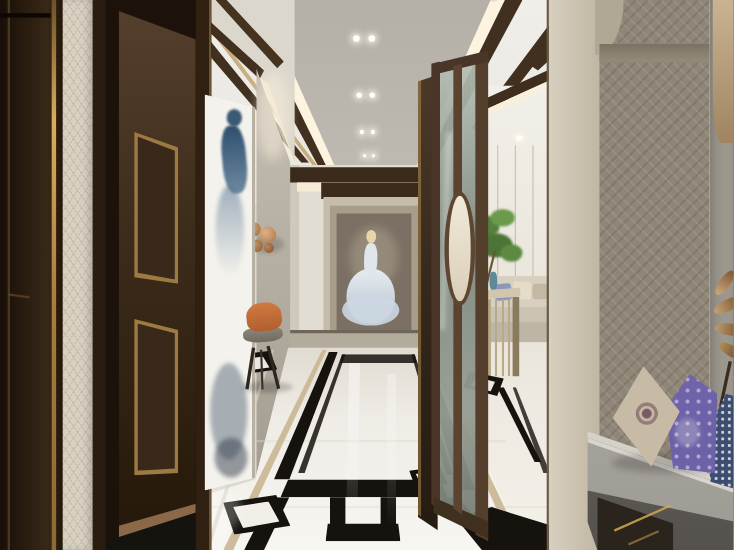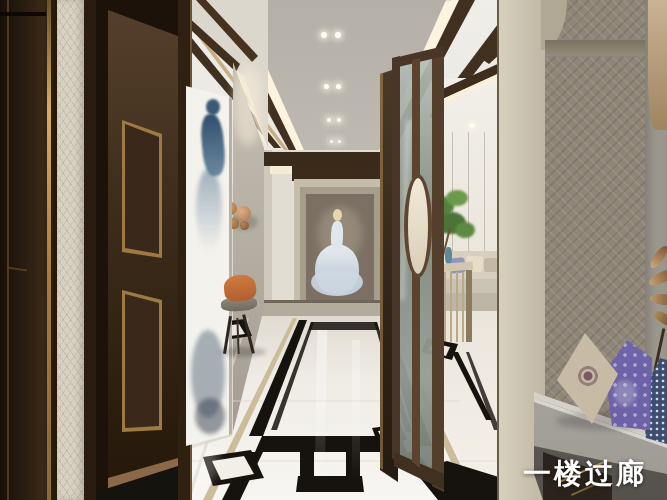--- a/index.html
+++ b/index.html
@@ -276,14 +276,13 @@
   <div class="el" style="left:220px;top:347px;width:46px;height:10px;border-radius:50%;
               background:rgba(0,0,0,.2);filter:blur(2px);"></div>
   <div class="el" style="left:226px;top:316px;width:3px;height:38px;background:#2e2620;transform:rotate(9deg);"></div>
   <div class="el" style="left:247px;top:314px;width:3px;height:40px;background:#2e2620;transform:rotate(-14deg);"></div>
   <div class="el" style="left:237px;top:318px;width:2px;height:36px;background:#3a312a;transform:rotate(-2deg);"></div>
   <div class="el" style="left:221px;top:297px;width:36px;height:14px;border-radius:40%;
               background:linear-gradient(to bottom,#8e897c,#6f6a5e);transform:rotate(-4deg);"></div>
   <div class="el" style="left:224px;top:275px;width:32px;height:26px;border-radius:45% 45% 35% 35%;
               background:linear-gradient(to bottom,#cf7a40,#b05f2e);transform:rotate(-6deg);"></div>
 
-  <div id="caption">一楼过廊</div>
 </div>
 
 </body></html>

